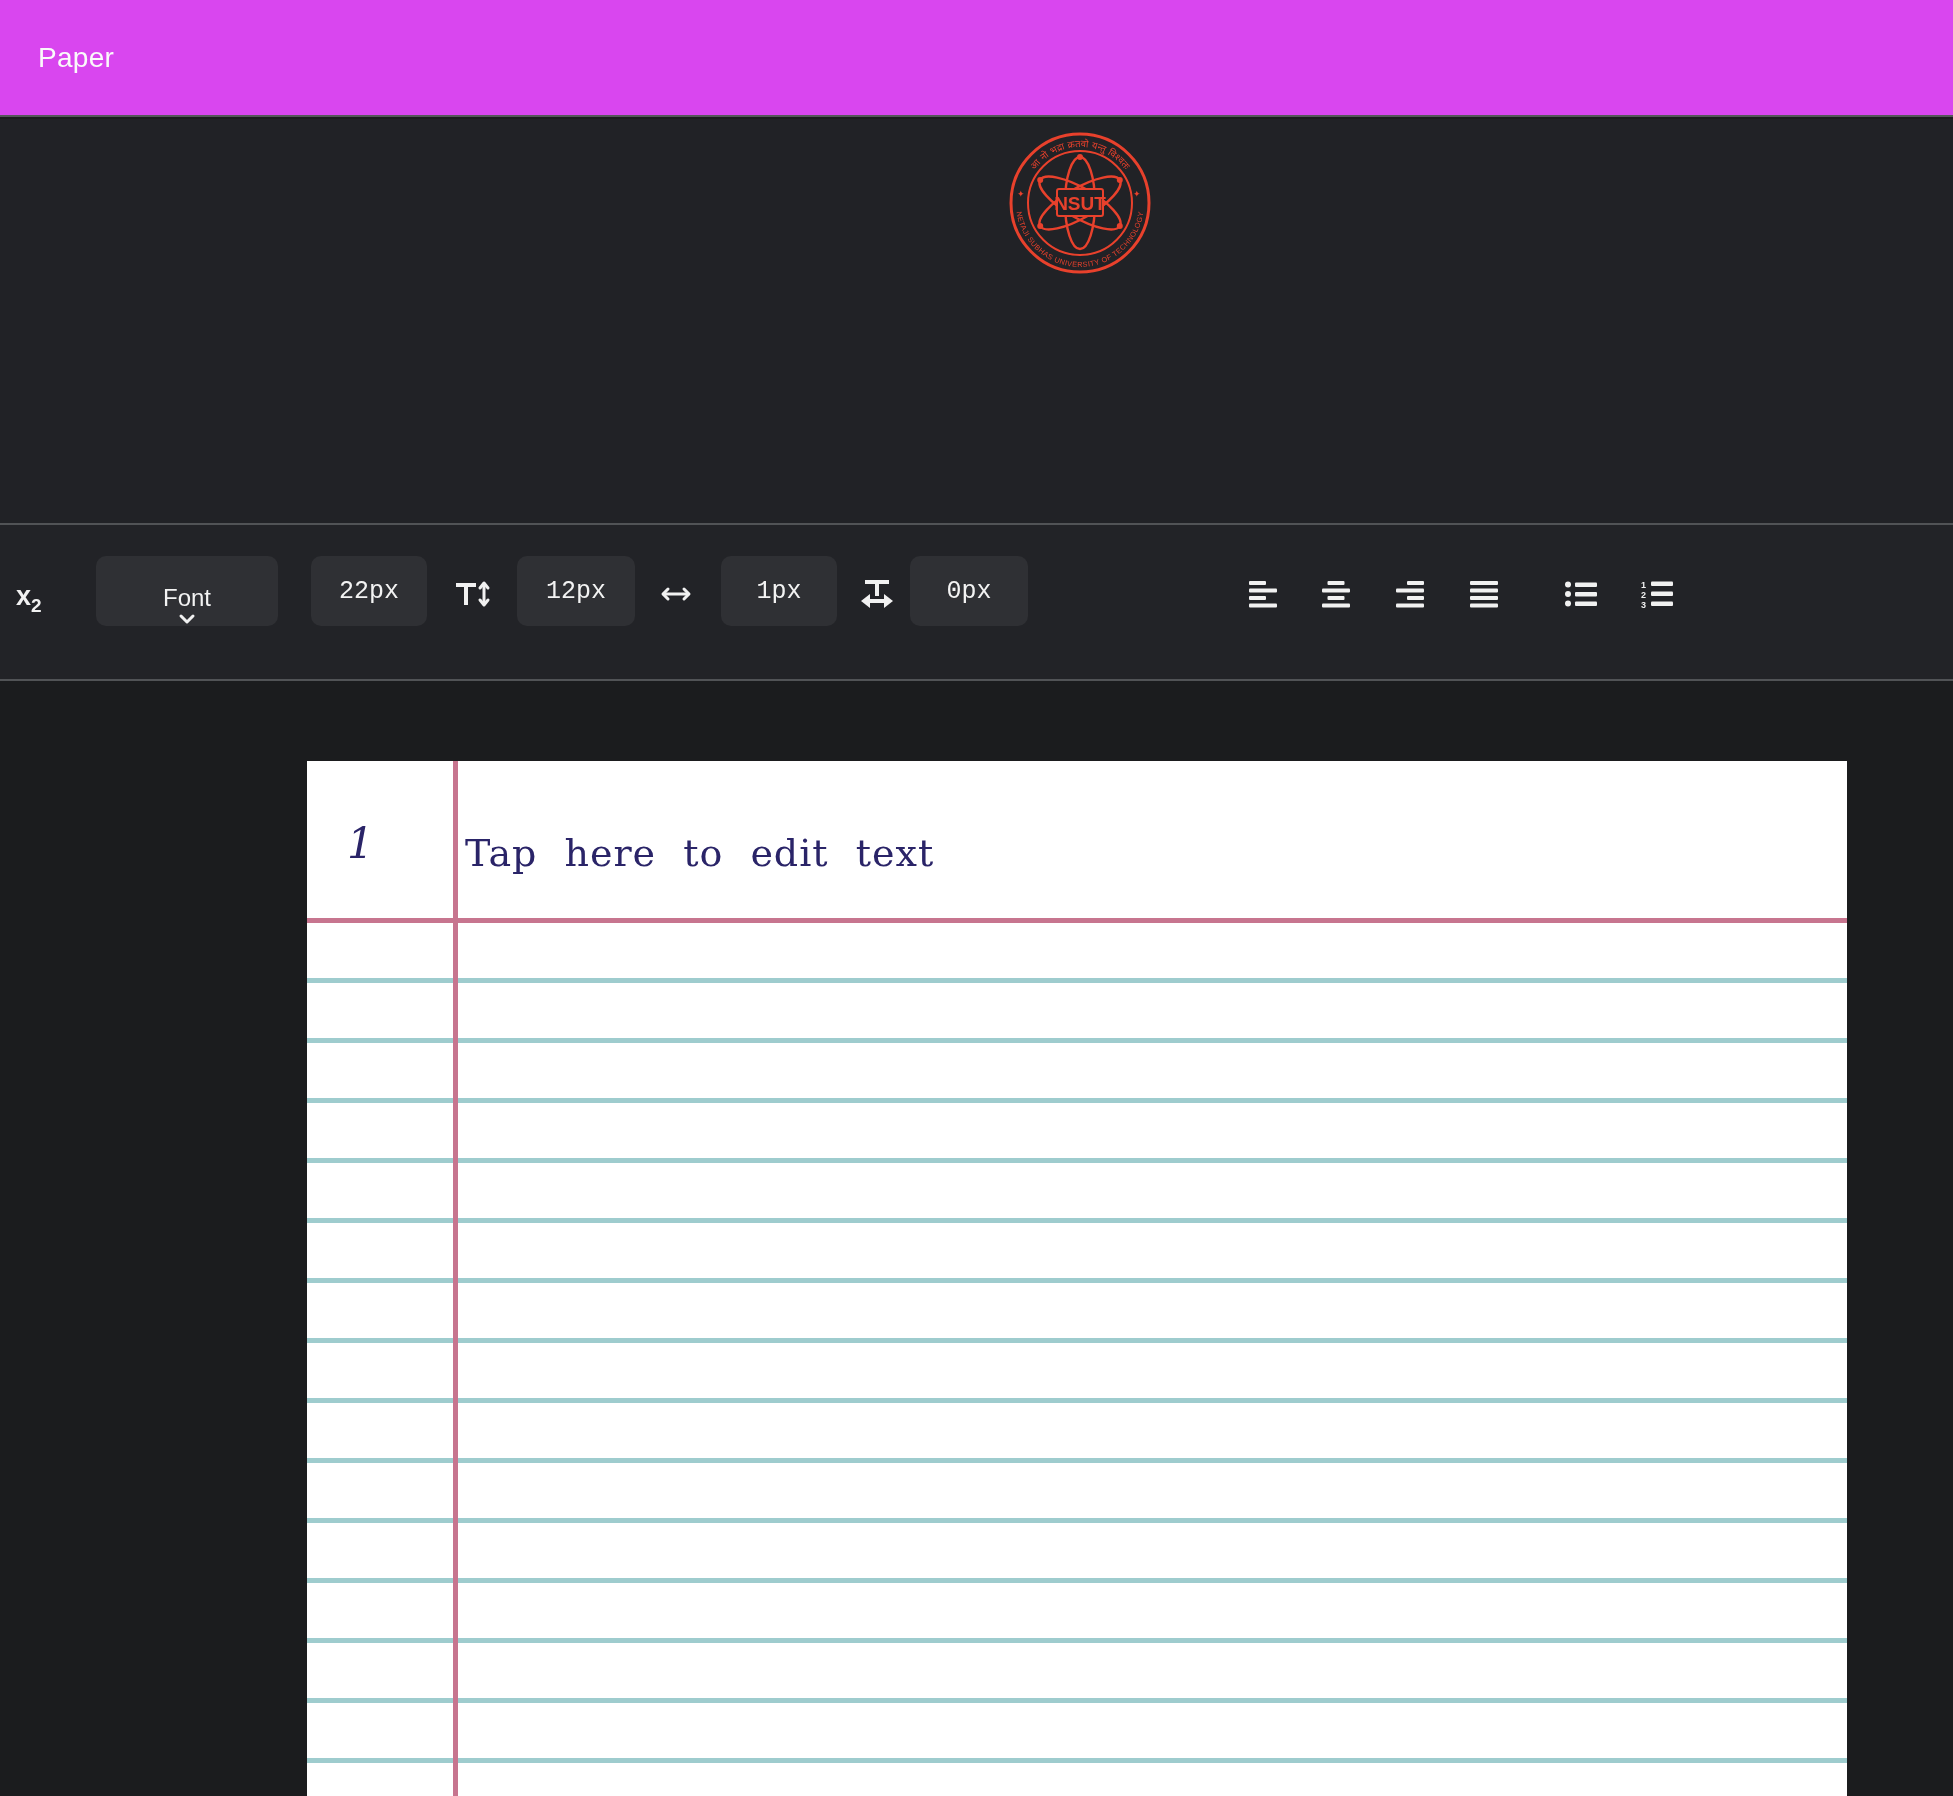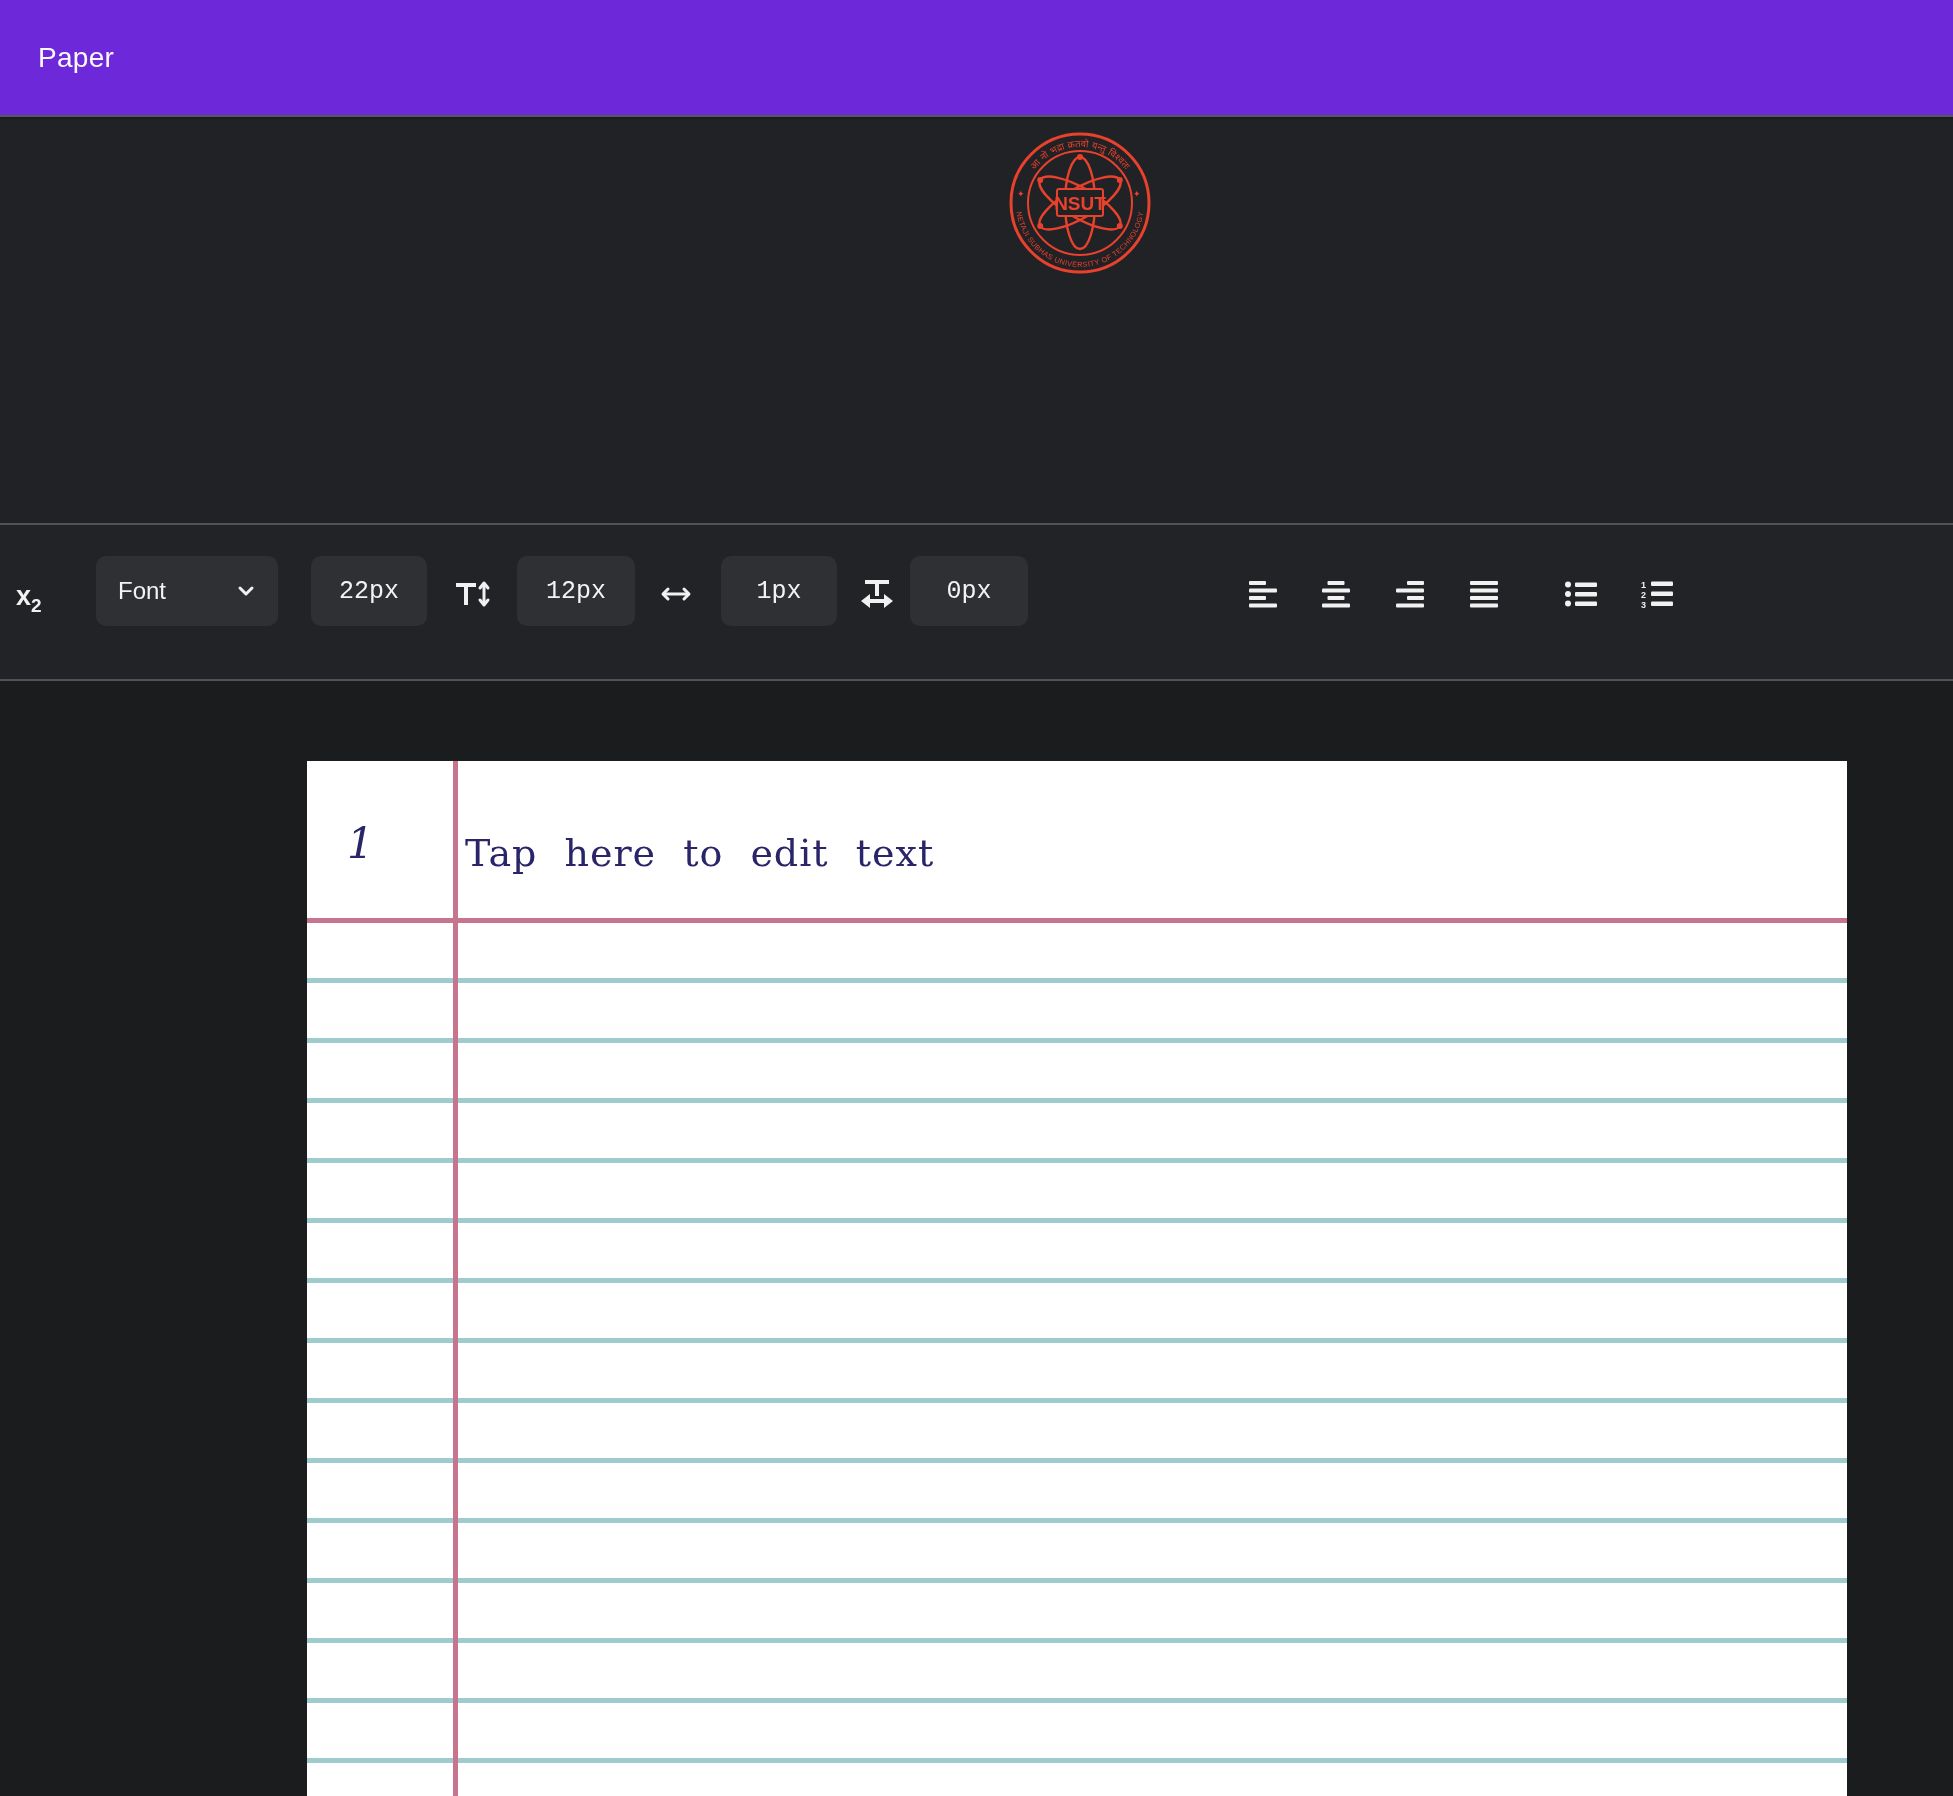--- a/index.html
+++ b/index.html
@@ -1,39 +1,39 @@
 <!DOCTYPE html>
 <html><head>
 <meta charset="utf-8">
 <style>
   html,body{margin:0;padding:0;background:#141516;}
   body{font-family:"Liberation Sans",sans-serif;overflow:hidden;}
   .canvas{position:relative;width:1953px;height:1796px;background:#1b1c1e;overflow:hidden;}
 
   
-  .topbar{position:absolute;left:0;top:0;width:100%;height:117px;background:#6d28d9;border-bottom:2px solid #55575a;box-sizing:border-box;}
+  .topbar{position:absolute;left:0;top:0;width:100%;height:117px;background:#d946ef;border-bottom:2px solid #55575a;box-sizing:border-box;}
   .app-title{position:absolute;left:38px;top:50%;transform:translateY(-50%);color:#fafafa;font-size:28px;letter-spacing:.3px;}
 
   
   .hero{position:absolute;left:0;top:119px;width:100%;height:404px;background:#212226;}
   .logo{position:absolute;left:1008px;top:12px;}
   .byline{position:absolute;left:1077px;top:240px;transform:translateX(-50%);white-space:nowrap;
           color:#f5f5f5;font-family:"DejaVu Serif",serif;font-style:italic;font-size:30px;letter-spacing:1.5px;word-spacing:8px;}
   .hero-buttons{position:absolute;left:1077px;top:293px;transform:translateX(-50%);display:flex;gap:19px;}
   .hero-buttons button{height:66px;padding:0 36px;background:transparent;border:2px solid #060606;border-radius:10px;
           color:#0a0a0a;font-family:"Liberation Sans",sans-serif;font-size:23px;white-space:nowrap;cursor:pointer;}
 
   
   .toolbar{position:absolute;left:0;top:523px;width:100%;height:158px;background:#222327;
            border-top:2px solid #515356;border-bottom:2px solid #515356;box-sizing:border-box;}
   .toolbar .titem{position:absolute;}
   .sub-x{left:16px;top:74px;transform:translateY(-50%);color:#f1f1f1;font-weight:bold;font-size:27px;}
   .sub-x sub{font-size:19px;}
   .tbox{top:31px;height:70px;background:#2f3034;border-radius:10px;display:flex;align-items:center;justify-content:center;box-sizing:border-box;}
-  .tselect{justify-content:space-between;padding:0 22px;cursor:pointer;}
+  .tselect{justify-content:flex-end;padding:0 22px;cursor:pointer;flex-direction:column;}
   .tselect span{color:#f3f3f3;font-size:24px;}
   .tinput{width:116px;}
   .tinput input{width:100%;height:100%;background:transparent;border:none;outline:none;color:#f3f3f3;font-size:25px;text-align:center;font-family:Liberation Mono, monospace;}
   .ticon{top:69px;transform:translateY(-50%);display:flex;align-items:center;justify-content:center;cursor:pointer;}
   .color-dot{left:1067px;top:565px;width:56px;height:56px;border-radius:50%;background:#fff;display:flex;align-items:center;justify-content:center;cursor:pointer;position:absolute;}
   .color-dot .inner{width:44px;height:44px;border-radius:50%;background:#2a2468;position:relative;}
   .color-dot .handle{position:absolute;left:50%;top:50%;width:5px;height:5px;background:#8a8a8a;transform:translate(-50%,-50%);}
   .swatch{left:1156px;top:579px;width:24px;height:24px;background:#fff;border-radius:6px;cursor:pointer;position:absolute;}
 
   

